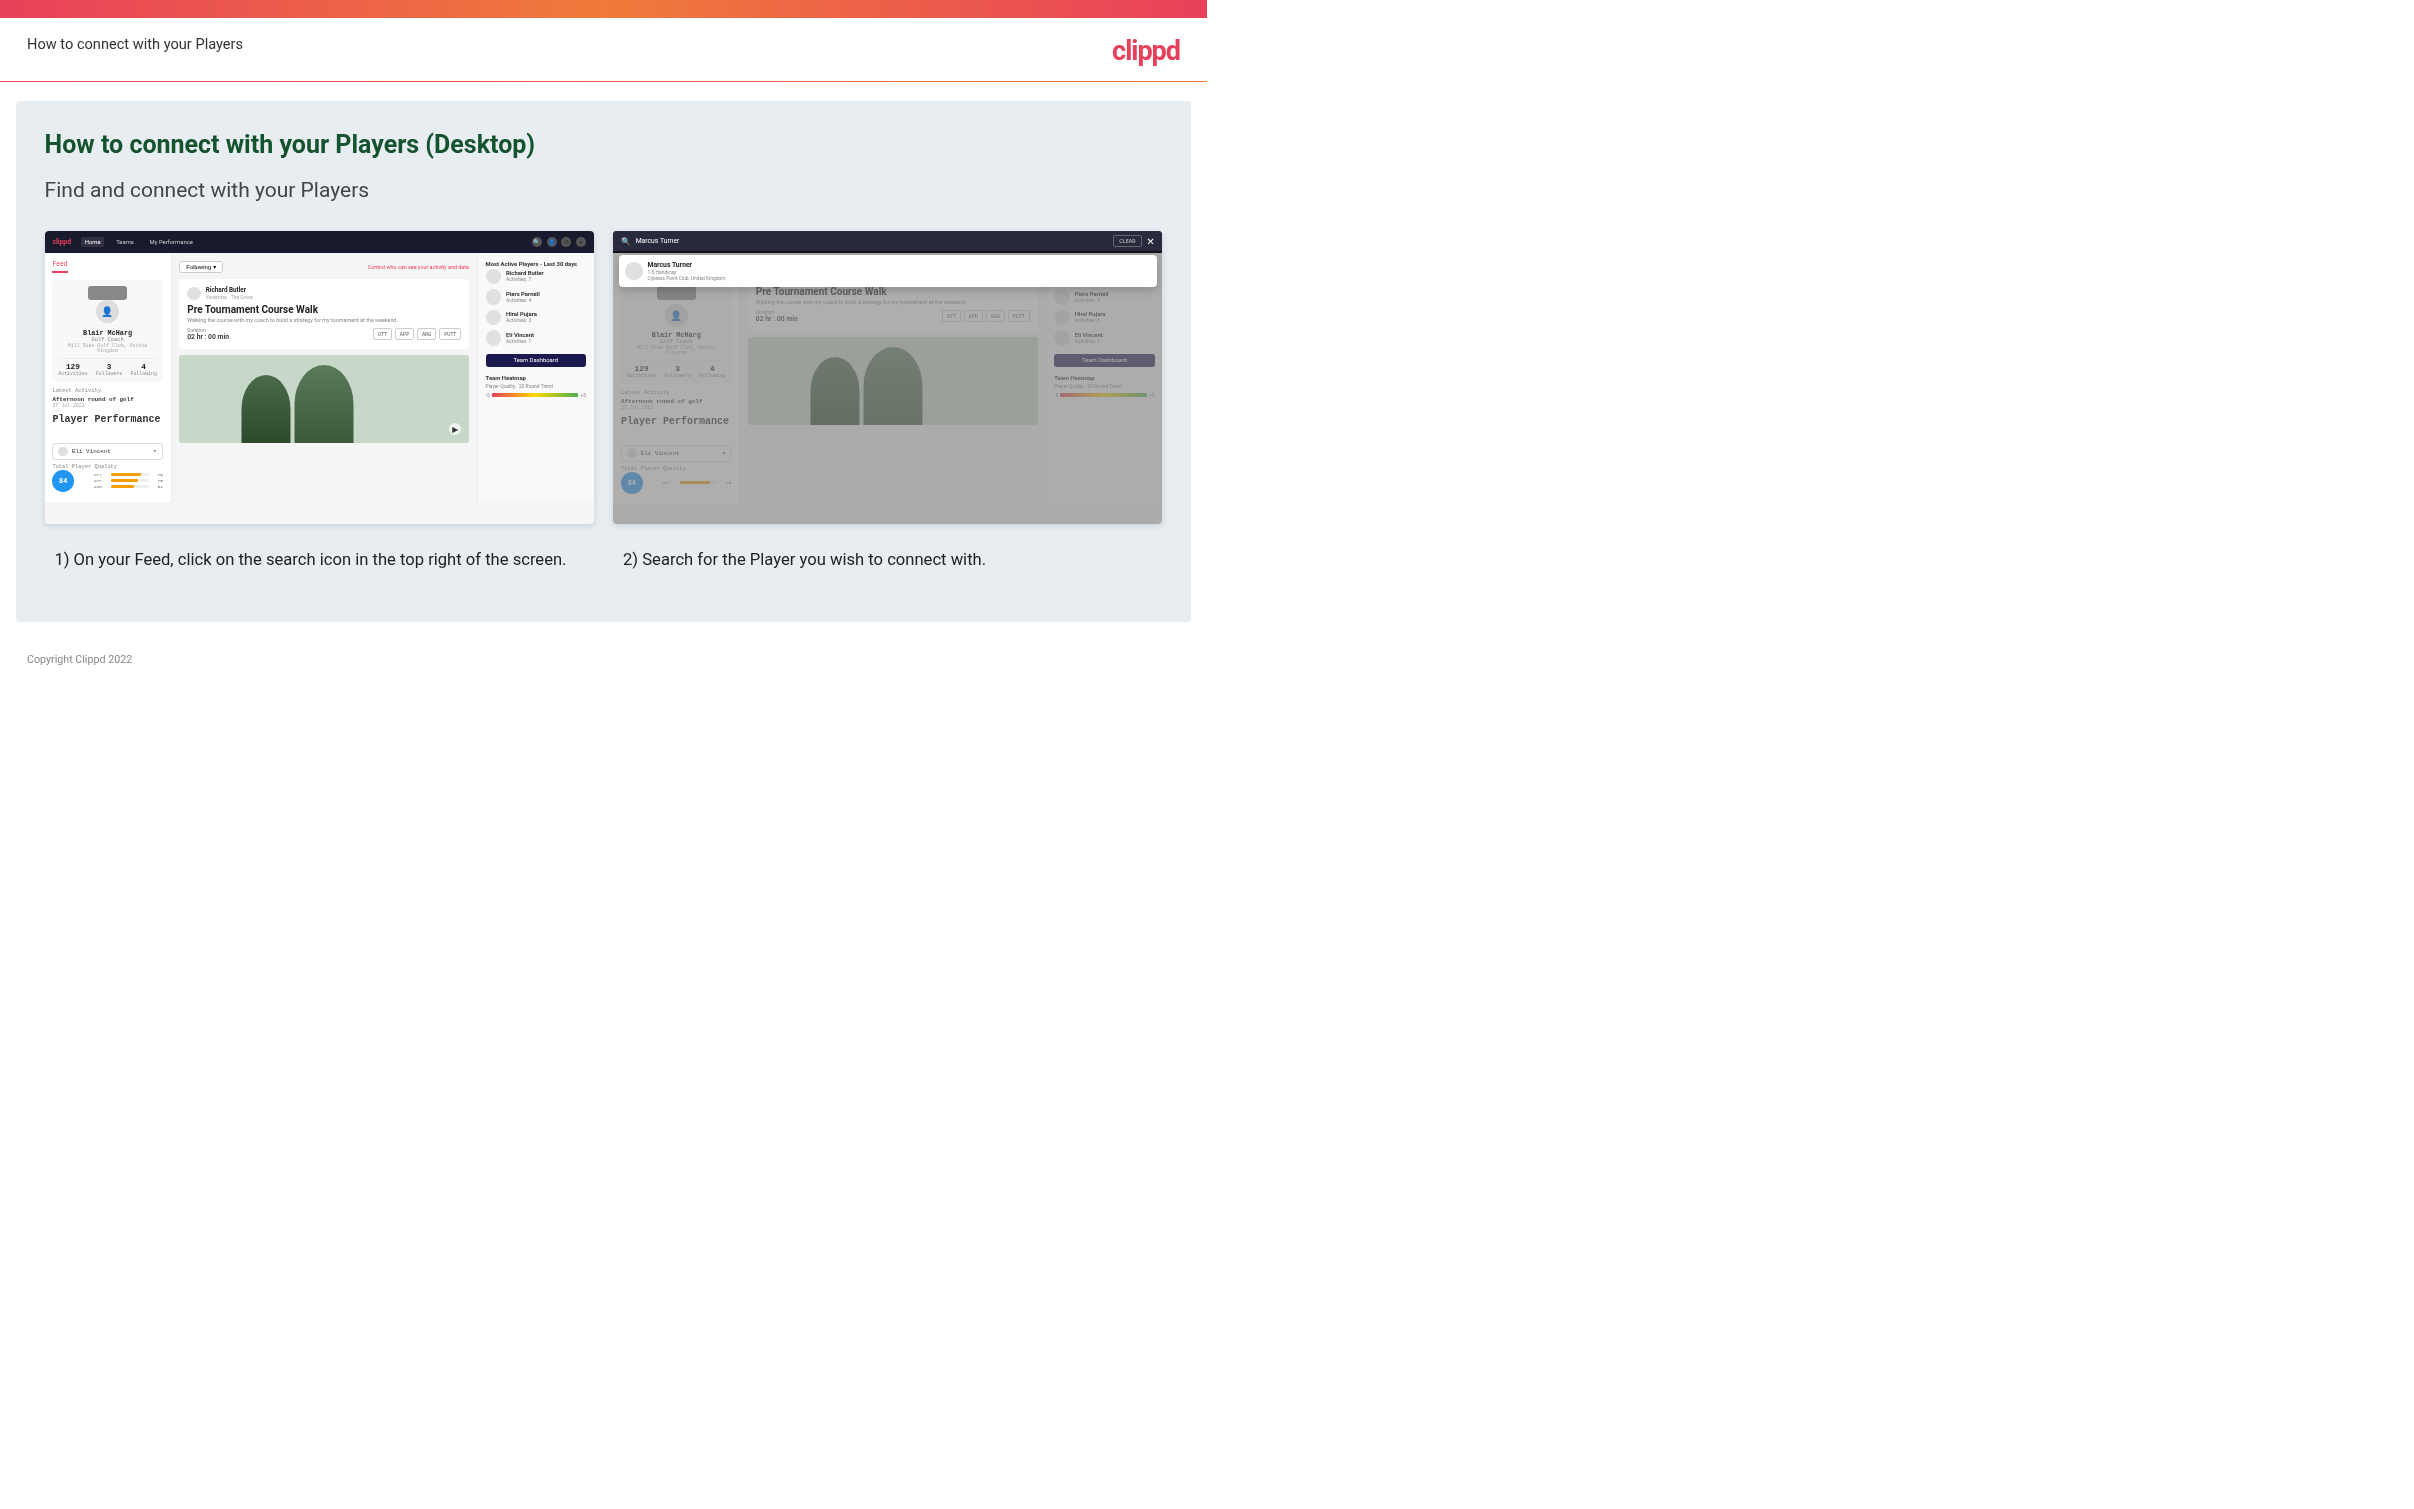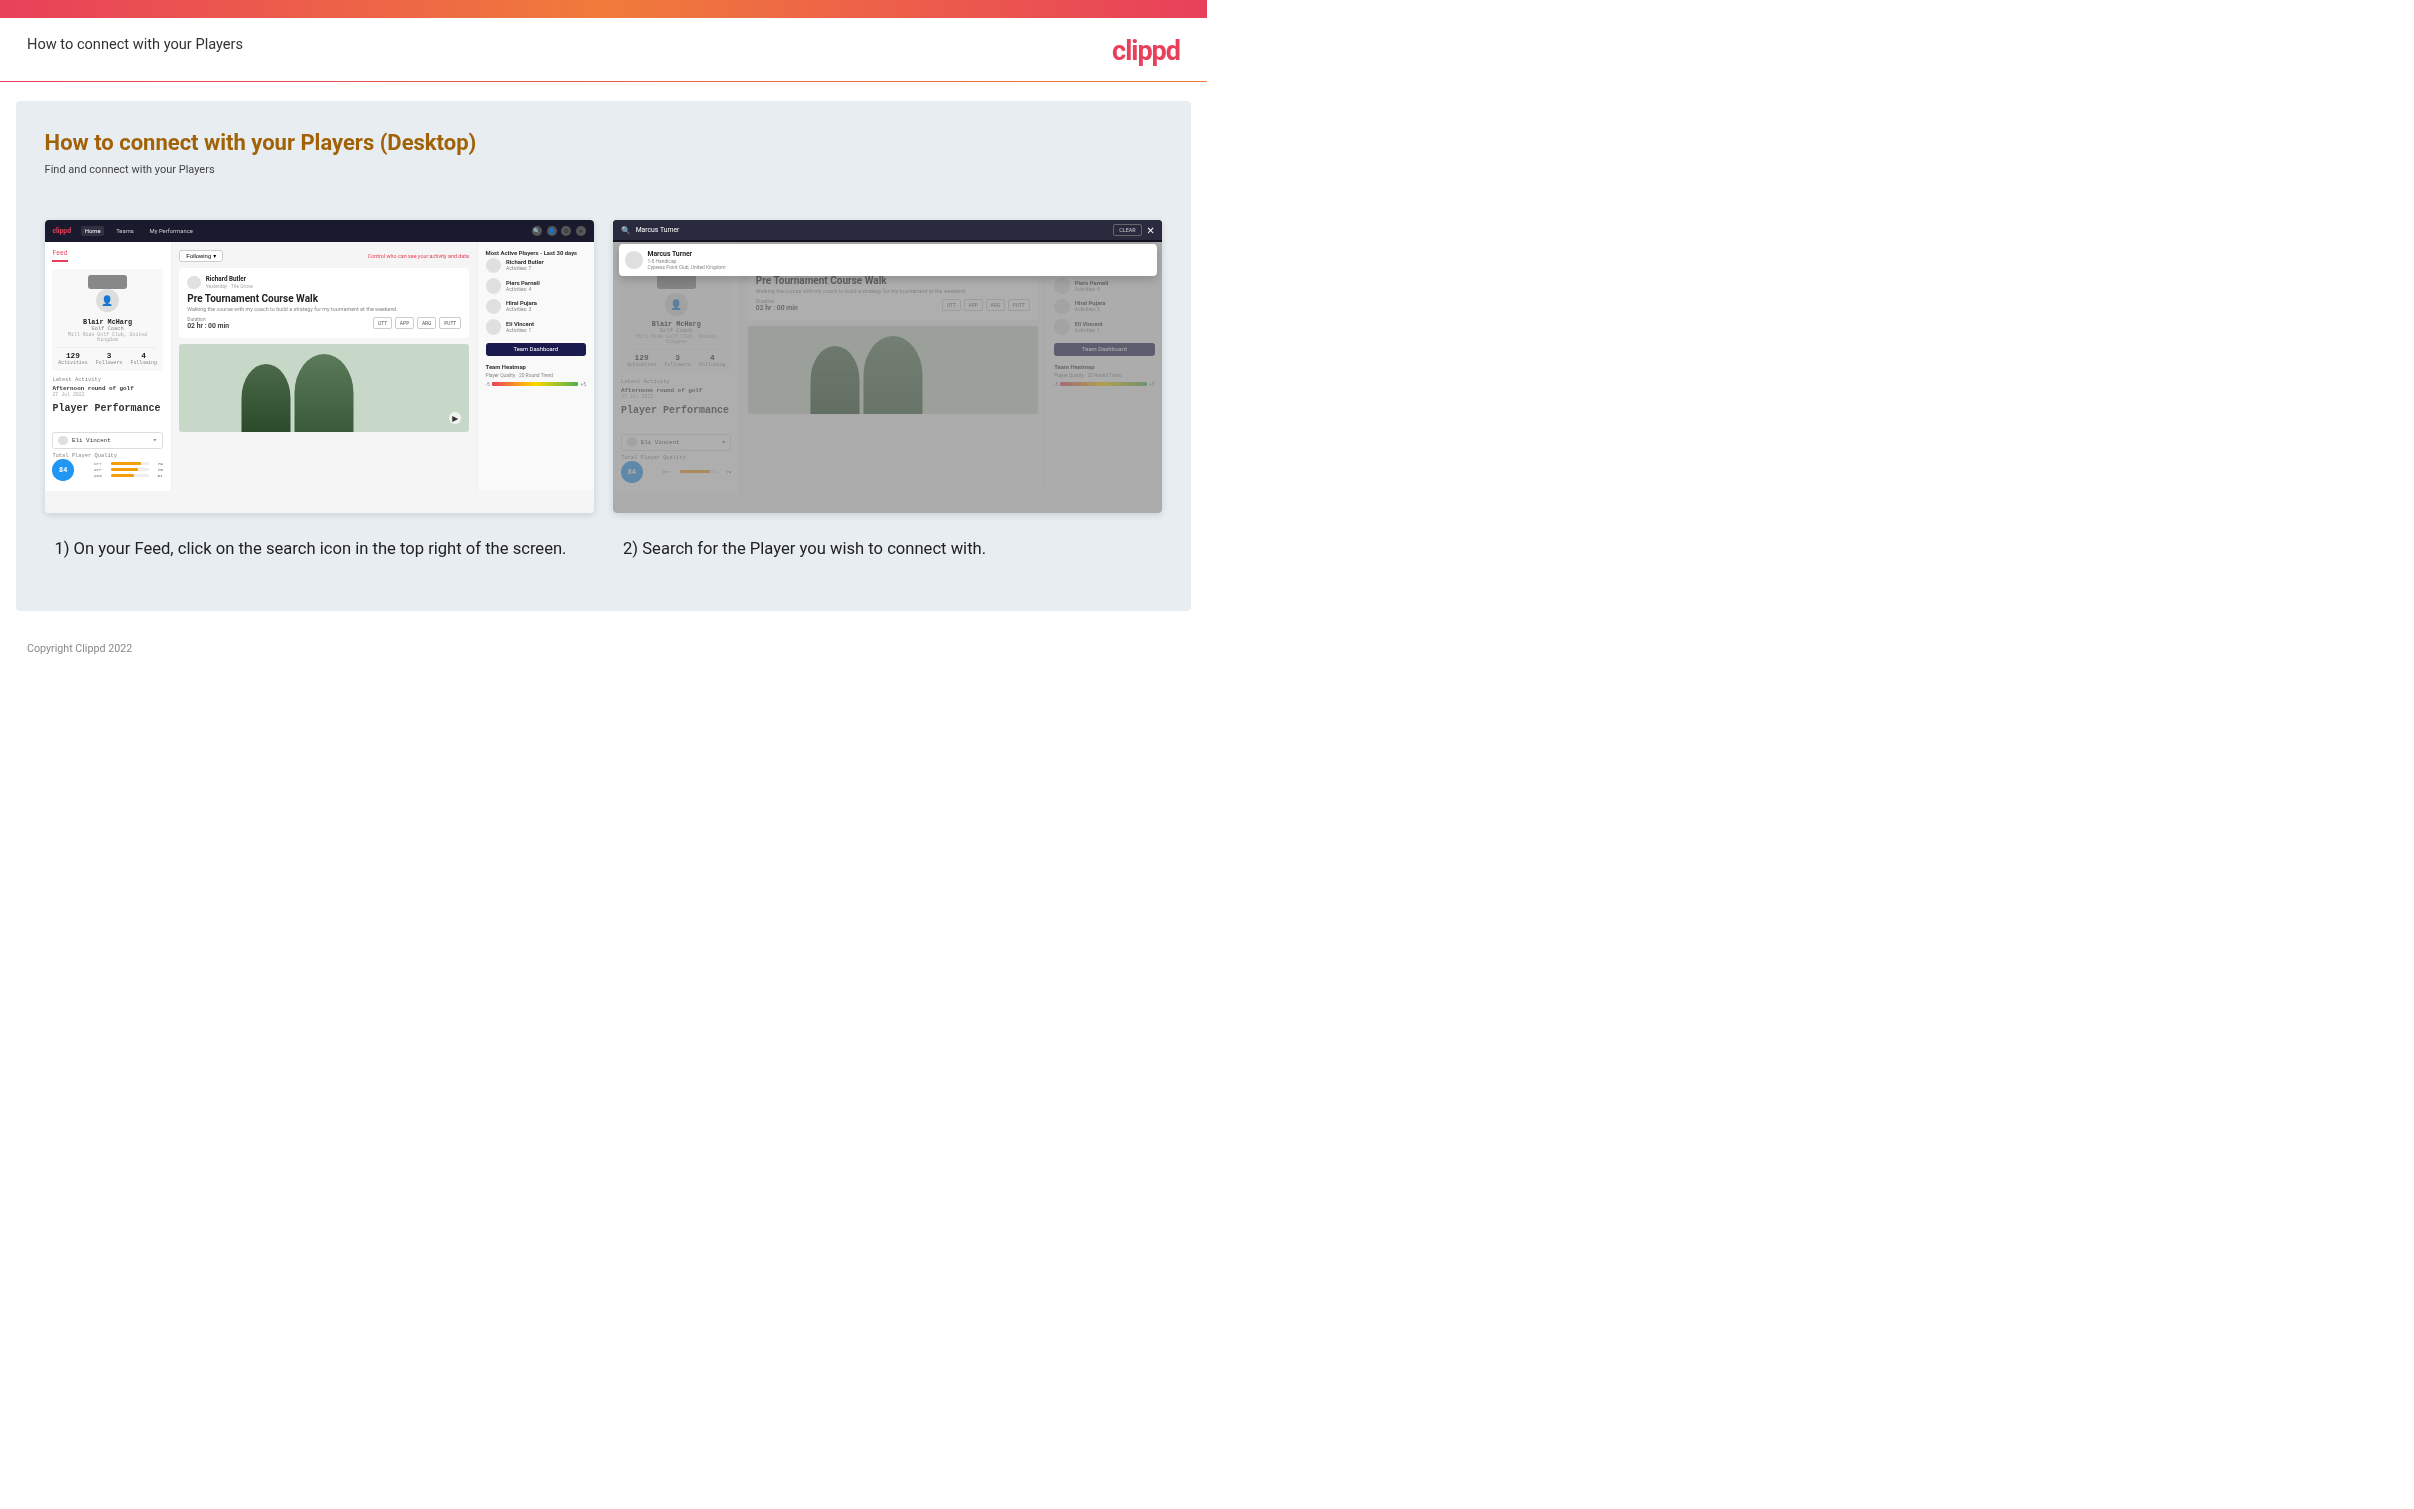--- a/index.html
+++ b/index.html
@@ -45,30 +45,30 @@
 
     
     .main-content {
       background: #e8edf2;
       margin: 19.5px 15.6px;
       padding: 29px 29px 49px 29px;
       border-radius: 3.9px;
     }
 
     .main-heading {
-      font-size: 22px;
-      font-weight: 700;
-      color: #a16207;
-      margin-bottom: 8px;
+      font-size: 25px;
+      font-weight: 700;
+      color: #14532d;
+      margin-bottom: 19px;
     }
     .main-subheading {
-      font-size: 11px;
+      font-size: 21px;
       color: #444;
       font-weight: 400;
-      margin-bottom: 44px;
+      margin-bottom: 29px;
     }
 
     
     .screenshots-row {
       display: grid;
       grid-template-columns: 1fr 1fr;
       gap: 19.5px;
       margin-bottom: 23.4px;
     }
 

